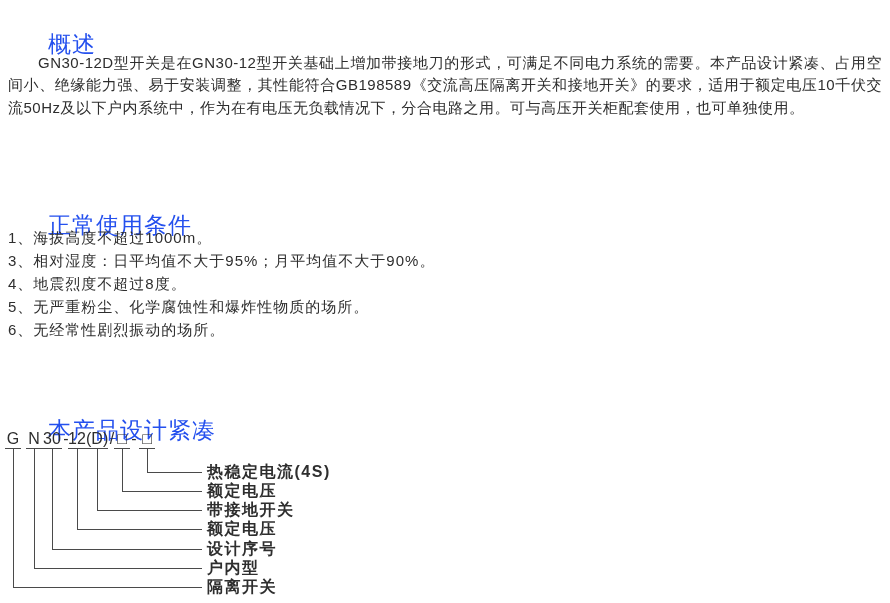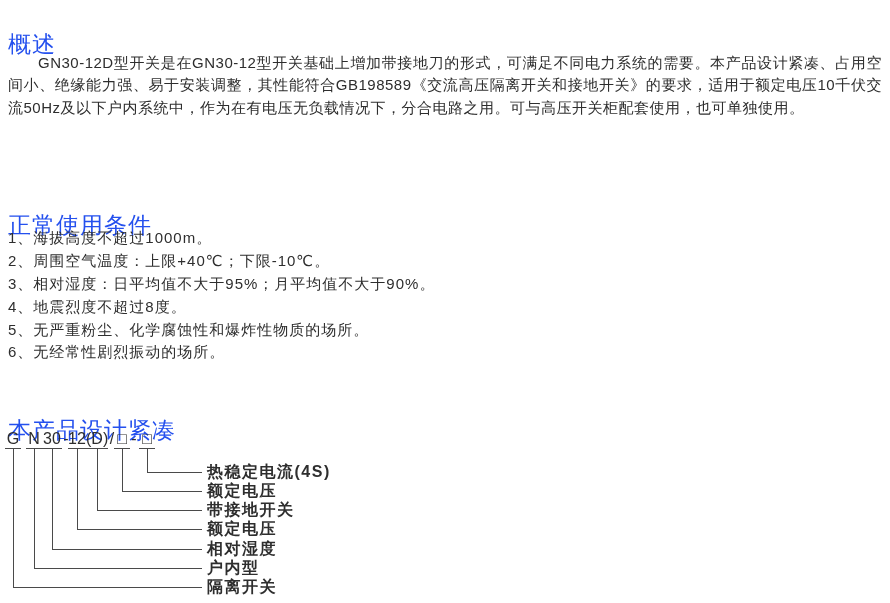--- a/index.html
+++ b/index.html
@@ -12,20 +12,21 @@
     overflow: hidden;
   }
   .abs { position: absolute; }
   .section-heading {
     color: #2450ee;
     font-size: 23px;
     line-height: 26px;
     letter-spacing: 1px;
     font-weight: 500;
     white-space: nowrap;
+    margin-left: 40px;
   }
   .body-text {
     left: 8px; width: 874px;
     font-size: 15px;
     line-height: 22.4px;
     letter-spacing: 0.5px;
     text-align: justify;
   }
   .body-text p { margin: 0; text-indent: 2em; }
   .conditions-list {
@@ -60,21 +61,20 @@
 <h2 class="abs section-heading" style="left:8px; top:12px;">概述</h2>
 
 <div class="abs body-text" style="top:52px;">
   <p>GN30-12D型开关是在GN30-12型开关基础上增加带接地刀的形式，可满足不同电力系统的需要。本产品设计紧凑、占用空间小、绝缘能力强、易于安装调整，其性能符合GB198589《交流高压隔离开关和接地开关》的要求，适用于额定电压10千伏交流50Hz及以下户内系统中，作为在有电压无负载情况下，分合电路之用。可与高压开关柜配套使用，也可单独使用。</p>
 </div>
 
 <h2 class="abs section-heading" style="left:8px; top:193px;">正常使用条件</h2>
 
 <ul class="abs conditions-list" style="top:227px;">
   <li>1、海拔高度不超过1000m。</li>
-  <li>2、周围空气温度：上限+40℃；下限-10℃。</li>
   <li>3、相对湿度：日平均值不大于95%；月平均值不大于90%。</li>
   <li>4、地震烈度不超过8度。</li>
   <li>5、无严重粉尘、化学腐蚀性和爆炸性物质的场所。</li>
   <li>6、无经常性剧烈振动的场所。</li>
 </ul>
 
 <h2 class="abs section-heading" style="left:8px; top:398px;">本产品设计紧凑</h2>
 
 <div class="abs" id="model-diagram">
     <span class="model-seg underlined" style="left: 5px; width: 16px;">G</span>
@@ -94,20 +94,20 @@
     <div class="diag-hline" style="left: 122px; top: 63px; width: 80px;"></div>
     <div class="diag-label" style="left: 207px; top: 54px;">额定电压</div>
     <div class="diag-vline" style="left: 97px; top: 21px; height: 61px;"></div>
     <div class="diag-hline" style="left: 97px; top: 82px; width: 105px;"></div>
     <div class="diag-label" style="left: 207px; top: 73px;">带接地开关</div>
     <div class="diag-vline" style="left: 77px; top: 21px; height: 80px;"></div>
     <div class="diag-hline" style="left: 77px; top: 101px; width: 125px;"></div>
     <div class="diag-label" style="left: 207px; top: 92px;">额定电压</div>
     <div class="diag-vline" style="left: 52px; top: 21px; height: 100px;"></div>
     <div class="diag-hline" style="left: 52px; top: 121px; width: 150px;"></div>
-    <div class="diag-label" style="left: 207px; top: 112px;">相对湿度</div>
+    <div class="diag-label" style="left: 207px; top: 112px;">设计序号</div>
     <div class="diag-vline" style="left: 34px; top: 21px; height: 119px;"></div>
     <div class="diag-hline" style="left: 34px; top: 140px; width: 168px;"></div>
     <div class="diag-label" style="left: 207px; top: 131px;">户内型</div>
     <div class="diag-vline" style="left: 13px; top: 21px; height: 138px;"></div>
     <div class="diag-hline" style="left: 13px; top: 159px; width: 189px;"></div>
     <div class="diag-label" style="left: 207px; top: 150px;">隔离开关</div>
   </div>
 
 </body></html>

